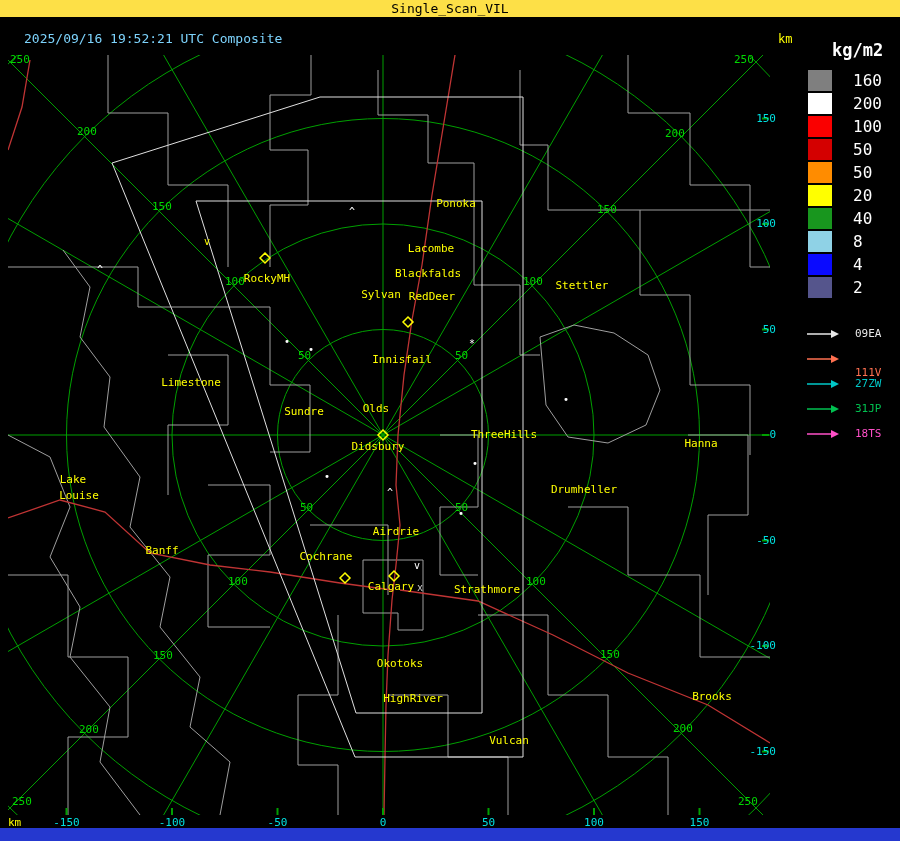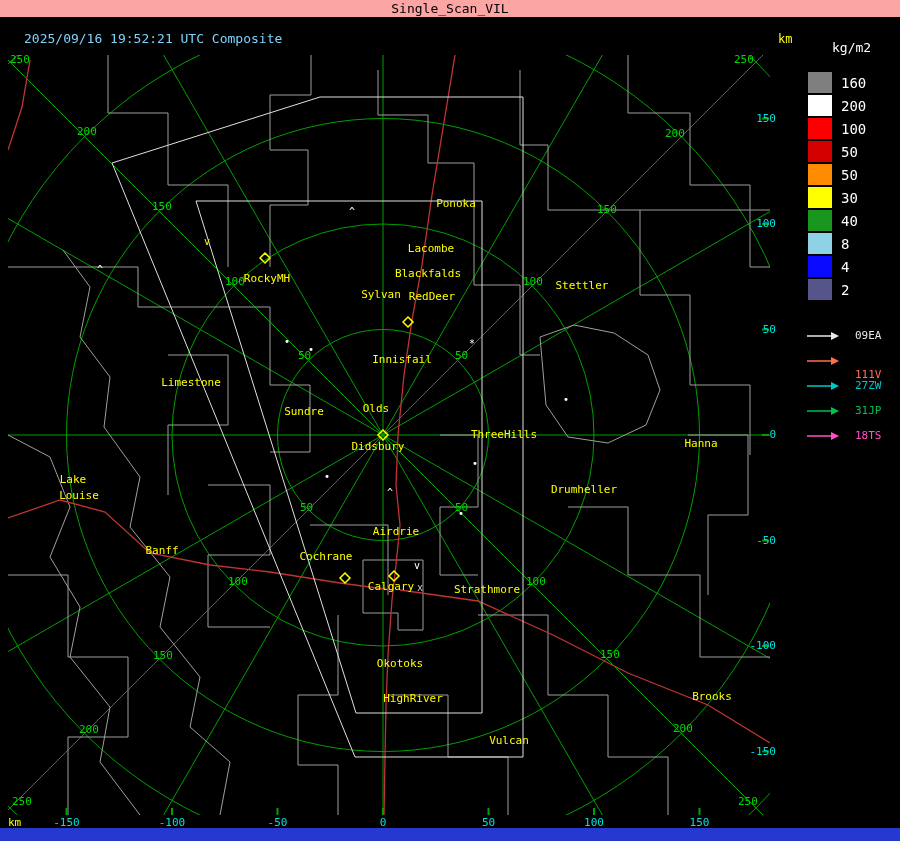--- a/index.html
+++ b/index.html
@@ -3,38 +3,38 @@
 <meta charset="utf-8">
 <style>
   html,body{margin:0;padding:0;}
   body{
     width:900px;height:841px;position:relative;overflow:hidden;
     background:#000000;
     font-family:"DejaVu Sans Mono","Liberation Mono",monospace;
   }
   .titlebar{
     position:absolute;left:0;top:0;width:900px;height:17px;
-    background:#fca5a5;color:#000000;text-align:center;
+    background:#fde047;color:#000000;text-align:center;
     font-size:13px;line-height:17px;
   }
   .timestamp{position:absolute;left:24px;top:31px;color:#7dd3fc;font-size:13px;}
   .unit-top-right{position:absolute;left:778px;top:32px;color:#ffff00;font-size:12px;}
   .map-area{position:absolute;left:8px;top:55px;width:762px;height:760px;}
   .map-area svg{display:block;}
   svg text{font-family:"DejaVu Sans Mono","Liberation Mono",monospace;}
   .y-axis{position:absolute;left:744px;top:0;width:34px;height:841px;}
   .y-axis span{position:absolute;right:2px;color:#00e0e0;font-size:11px;text-align:right;}
   .x-axis{position:absolute;left:0;top:816px;width:900px;height:13px;}
   .x-axis span{position:absolute;top:0;color:#00e0e0;font-size:11px;width:30px;text-align:center;}
   .x-axis .x-unit{left:8px;color:#ffff00;text-align:left;}
   .sidebar{position:absolute;left:800px;top:40px;width:100px;}
-  .legend-unit{color:#ffffff;font-size:13px;margin-left:32px;margin-bottom:16px;}
+  .legend-unit{color:#ffffff;font-size:17px;margin-left:32px;margin-bottom:9px;font-weight:bold;}
   .legend-row{display:flex;align-items:center;height:23px;padding-left:8px;}
   .swatch{width:24px;height:21px;margin-right:9px;flex:0 0 auto;}
-  .legend-val{color:#ffffff;font-size:14px;}
+  .legend-val{color:#ffffff;font-size:16px;margin-left:12px;}
   .sites{margin-top:22px;}
   .site-row{display:flex;align-items:center;height:25px;padding-left:6px;gap:10px;}
   .site-label{font-size:11px;margin-left:5px;}
   .bottom-bar{position:absolute;left:0;top:828px;width:900px;height:13px;background:#2538cf;}
 </style>
 </head>
 <body>
 
 <div class="titlebar">
   <span>Single_Scan_VIL</span>
@@ -215,21 +215,21 @@
       <div class="legend-row">
         <div class="swatch" style="background: rgb(212, 0, 0);"></div>
         <span class="legend-val">50</span>
       </div>
       <div class="legend-row">
         <div class="swatch" style="background: rgb(255, 140, 0);"></div>
         <span class="legend-val">50</span>
       </div>
       <div class="legend-row">
         <div class="swatch" style="background: rgb(255, 255, 0);"></div>
-        <span class="legend-val">30</span>
+        <span class="legend-val">20</span>
       </div>
       <div class="legend-row">
         <div class="swatch" style="background: rgb(24, 150, 30);"></div>
         <span class="legend-val">40</span>
       </div>
       <div class="legend-row">
         <div class="swatch" style="background: rgb(143, 210, 230);"></div>
         <span class="legend-val">8</span>
       </div>
       <div class="legend-row">

